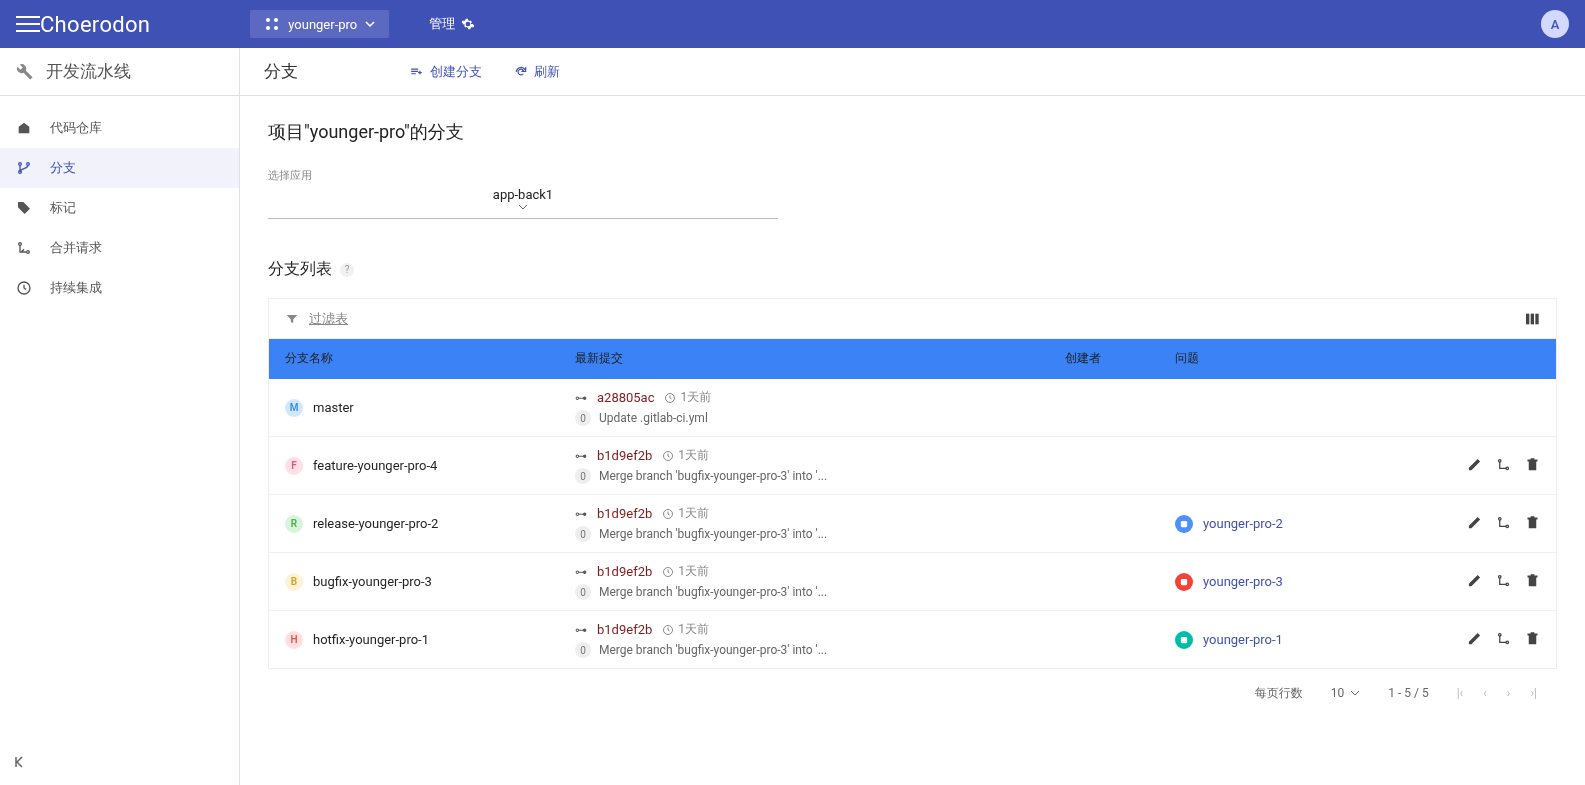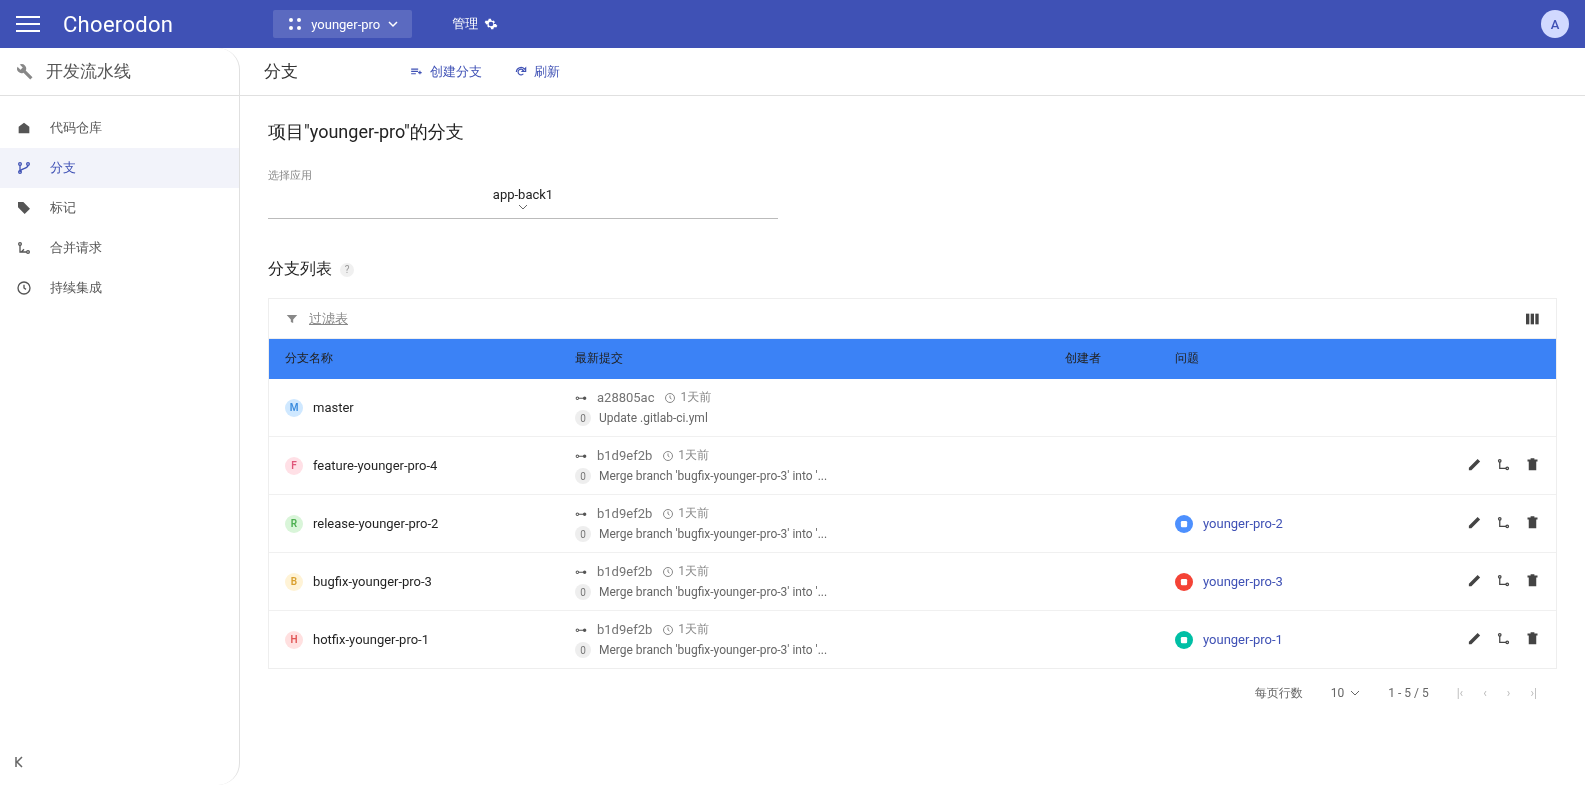--- a/index.html
+++ b/index.html
@@ -1,28 +1,28 @@
 <!DOCTYPE html>
 <html><head>
 <meta charset="utf-8">
 <style>
 * { margin: 0; padding: 0; box-sizing: border-box; font-family: -apple-system, BlinkMacSystemFont, "Segoe UI", Roboto, "Helvetica Neue", Arial, sans-serif; }
 body { background: #fff; color: rgba(0,0,0,0.87); font-size: 13px; }
 
 .topbar { height: 48px; background: #3f51b5; display: flex; align-items: center; padding: 0 16px; color: #fff; }
 .menu-icon { width: 24px; height: 24px; cursor: pointer; display: flex; align-items: center; justify-content: center; }
-.logo { font-size: 22px; font-weight: 400; margin-left: 23px; letter-spacing: 0.3px; }
+.logo { font-size: 22px; font-weight: 400; margin-left: 0; letter-spacing: 0.3px; }
 .project-selector { margin-left: 100px; background: rgba(255,255,255,0.15); padding: 6px 14px; border-radius: 2px; display: flex; align-items: center; gap: 8px; cursor: pointer; font-size: 13px; }
 .project-selector .dots { width: 16px; height: 16px; }
 .manage { margin-left: 40px; display: flex; align-items: center; gap: 6px; cursor: pointer; font-size: 13px; }
 .spacer { flex: 1; }
 .avatar { width: 28px; height: 28px; border-radius: 50%; background: #d1d9ff; color: #3f51b5; display: flex; align-items: center; justify-content: center; font-weight: 500; cursor: pointer; }
 
 .body { display: flex; height: calc(100vh - 48px); }
-.sidebar { width: 240px; border-right: 1px solid #e0e0e0; display: flex; flex-direction: column; position: relative; border-radius: 22px; }
+.sidebar { width: 240px; border-right: 1px solid #e0e0e0; display: flex; flex-direction: column; position: relative; }
 .sidebar-header { height: 48px; display: flex; align-items: center; padding: 0 16px; color: #555; font-size: 17px; border-bottom: 1px solid #e0e0e0; gap: 12px; }
 .sidebar-nav { padding-top: 12px; flex: 1; }
 .nav-item { height: 40px; display: flex; align-items: center; padding: 0 16px; gap: 18px; color: #555; cursor: pointer; font-size: 13px; }
 .nav-item.active { color: #3f51b5; background: #f2f3fa; }
 .nav-item svg { width: 16px; height: 16px; }
 .collapse-btn { position: absolute; bottom: 12px; left: 12px; cursor: pointer; color: #666; }
 
 .main { flex: 1; display: flex; flex-direction: column; overflow: auto; }
 .toolbar { height: 48px; border-bottom: 1px solid #e0e0e0; display: flex; align-items: center; padding: 0 24px; gap: 32px; }
 .toolbar-title { font-size: 17px; color: #333; }
@@ -52,21 +52,21 @@
 .col-creator { width: 110px; }
 .col-issue { flex: 1; }
 .col-actions { width: 100px; text-align: right; display: flex; justify-content: flex-end; gap: 14px; }
 
 .data-row { display: flex; align-items: center; padding: 10px 16px; border-bottom: 1px solid #f0f0f0; font-size: 13px; }
 .data-row:last-child { border-bottom: none; }
 .branch-cell { display: flex; align-items: center; gap: 10px; }
 .branch-badge { width: 18px; height: 18px; border-radius: 50%; display: flex; align-items: center; justify-content: center; font-size: 10px; font-weight: 600; }
 .commit-cell { display: flex; flex-direction: column; gap: 4px; }
 .commit-line1 { display: flex; align-items: center; gap: 10px; }
-.commit-hash { color: #737373; cursor: pointer; }
+.commit-hash { color: #7f1d1d; cursor: pointer; }
 .commit-time { color: #888; font-size: 12px; display: flex; align-items: center; gap: 4px; }
 .commit-line2 { display: flex; align-items: center; gap: 8px; color: #666; font-size: 12px; }
 .commit-num { width: 16px; height: 16px; border-radius: 50%; background: #eee; color: #777; font-size: 10px; display: flex; align-items: center; justify-content: center; }
 .commit-icon { font-size: 12px; color: #555; }
 .issue-cell { display: flex; align-items: center; gap: 10px; }
 .issue-badge { width: 18px; height: 18px; border-radius: 50%; display: flex; align-items: center; justify-content: center; }
 .issue-badge svg { width: 10px; height: 10px; fill: #fff; }
 .issue-link { color: #3f51b5; cursor: pointer; }
 .action-icon { cursor: pointer; color: #444; }
 .action-icon svg { width: 15px; height: 15px; }

